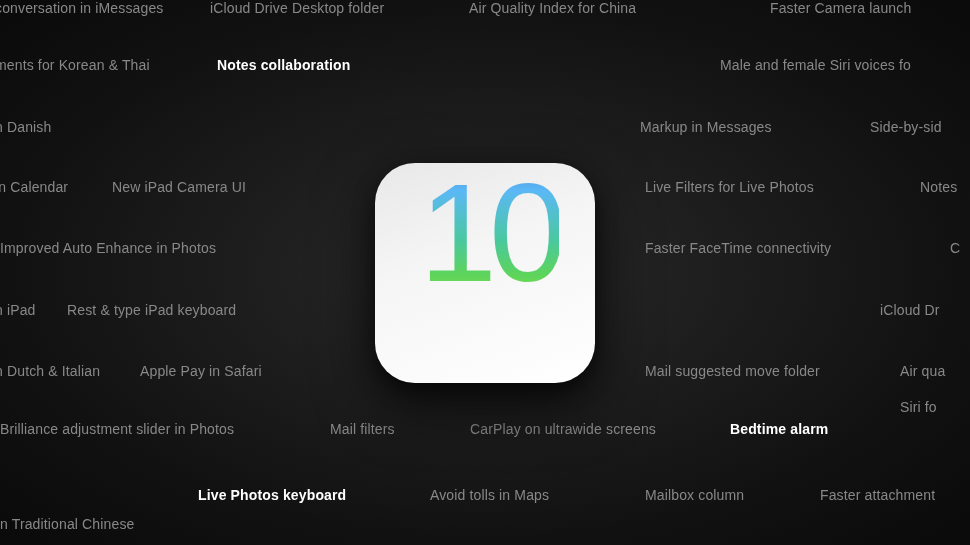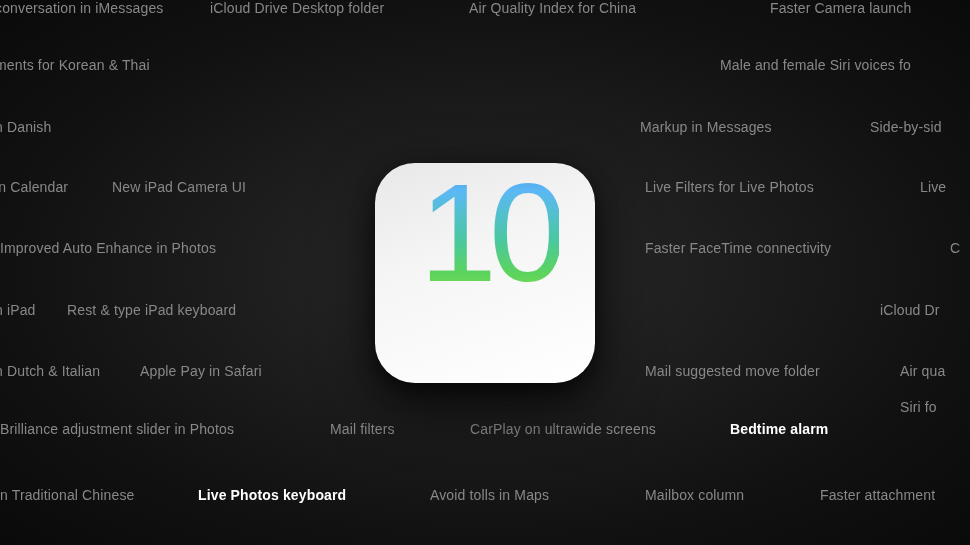--- a/index.html
+++ b/index.html
@@ -73,41 +73,42 @@
     <span id="ios-number">
       10
     </span>
   </div>
 
 <span class="feature-text" style="left: -5px; top: 0px;">conversation in iMessages</span>
     <span class="feature-text" style="left: 210px; top: 0px;">iCloud Drive Desktop folder</span>
     <span class="feature-text" style="left: 469px; top: 0px;">Air Quality Index for China</span>
     <span class="feature-text" style="left: 770px; top: 0px;">Faster Camera launch</span>
     <span class="feature-text" style="left: -5px; top: 57px;">ments for Korean &amp; Thai</span>
+    <span class="feature-text bold" style="left: 217px; top: 57px;">Notes collaboration</span>
     <span class="feature-text" style="left: 720px; top: 57px;">Male and female Siri voices fo</span>
     <span class="feature-text" style="left: -5px; top: 119px;">n Danish</span>
     <span class="feature-text" style="left: 640px; top: 119px;">Markup in Messages</span>
     <span class="feature-text" style="left: 870px; top: 119px;">Side-by-sid</span>
     <span class="feature-text" style="left: -5px; top: 179px;">in Calendar</span>
     <span class="feature-text" style="left: 112px; top: 179px;">New iPad Camera UI</span>
     <span class="feature-text" style="left: 645px; top: 179px;">Live Filters for Live Photos</span>
-    <span class="feature-text" style="left: 920px; top: 179px;">Live</span>
+    <span class="feature-text" style="left: 920px; top: 179px;">Notes</span>
     <span class="feature-text" style="left: 0px; top: 240px;">Improved Auto Enhance in Photos</span>
     <span class="feature-text" style="left: 645px; top: 240px;">Faster FaceTime connectivity</span>
     <span class="feature-text" style="left: 950px; top: 240px;">C</span>
     <span class="feature-text" style="left: -5px; top: 302px;">n iPad</span>
     <span class="feature-text" style="left: 67px; top: 302px;">Rest &amp; type iPad keyboard</span>
     <span class="feature-text" style="left: 880px; top: 302px;">iCloud Dr</span>
     <span class="feature-text" style="left: -5px; top: 363px;">n Dutch &amp; Italian</span>
     <span class="feature-text" style="left: 140px; top: 363px;">Apple Pay in Safari</span>
     <span class="feature-text" style="left: 645px; top: 363px;">Mail suggested move folder</span>
     <span class="feature-text" style="left: 900px; top: 363px;">Air qua</span>
     <span class="feature-text" style="left: 0px; top: 421px;">Brilliance adjustment slider in Photos</span>
     <span class="feature-text" style="left: 330px; top: 421px;">Mail filters</span>
     <span class="feature-text" style="left: 470px; top: 421px;">CarPlay on ultrawide screens</span>
     <span class="feature-text bold" style="left: 730px; top: 421px;">Bedtime alarm</span>
     <span class="feature-text" style="left: 900px; top: 399px;">Siri fo</span>
-    <span class="feature-text" style="left: 0px; top: 487px;">n Traditional Chinese</span>
+    <span class="feature-text" style="left: 0px; top: 516px;">n Traditional Chinese</span>
     <span class="feature-text bold" style="left: 198px; top: 487px;">Live Photos keyboard</span>
     <span class="feature-text" style="left: 430px; top: 487px;">Avoid tolls in Maps</span>
     <span class="feature-text" style="left: 645px; top: 487px;">Mailbox column</span>
     <span class="feature-text" style="left: 820px; top: 487px;">Faster attachment</span>
   </div>
 
 </body></html>

